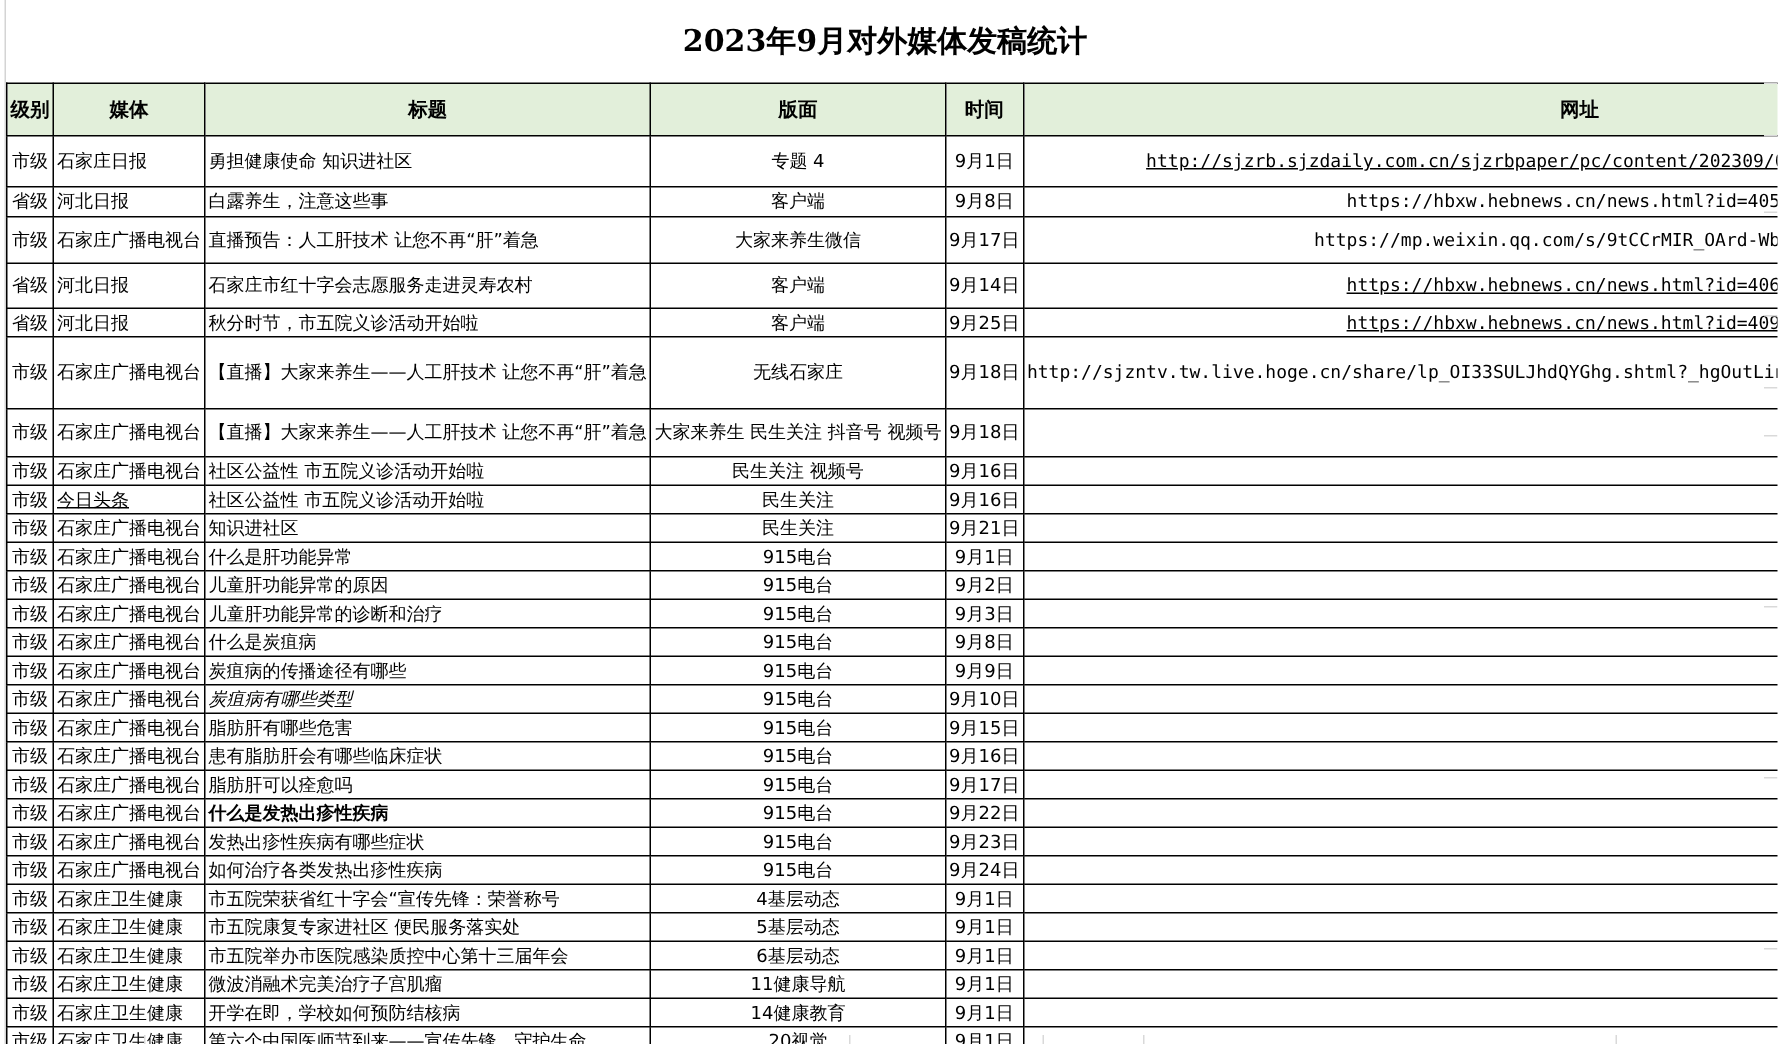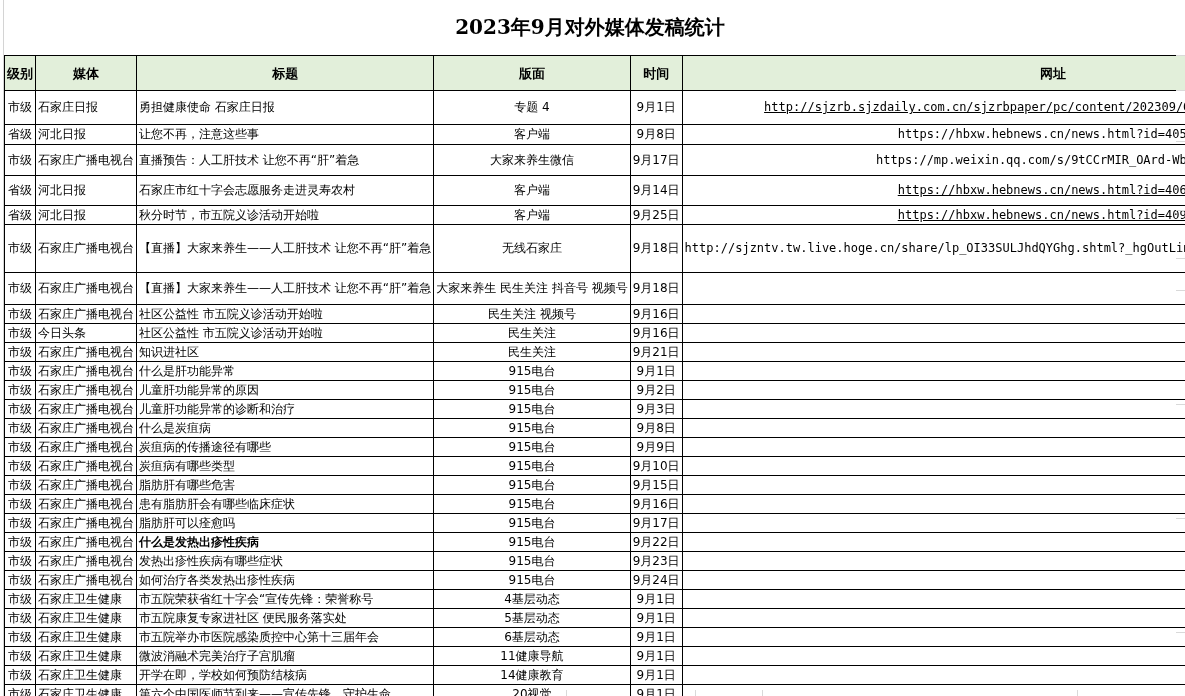--- a/index.html
+++ b/index.html
@@ -48,29 +48,29 @@
       <th>版面</th>
       <th>时间</th>
       <th>网址</th>
 
     </tr>
   </thead>
   <tbody id="tbody">
       <tr>
         <td class="c" style="height: 31px;">市级</td>
         <td class="l" style="height: 31px;">石家庄日报</td>
-        <td class="l" style="height: 31px;">勇担健康使命 石家庄日报</td>
+        <td class="l" style="height: 31px;">勇担健康使命 知识进社区</td>
         <td class="c" style="height: 34px;">专题 4</td>
         <td class="c" style="height: 31px;">9月1日</td>
         <td class="url" style="height: 31px;"><span class="u">http://sjzrb.sjzdaily.com.cn/sjzrbpaper/pc/content/202309/01/content_138279.html</span></td>
       </tr>
       <tr>
         <td class="c" style="height: 20px;">省级</td>
         <td class="l" style="height: 20px;">河北日报</td>
-        <td class="l" style="height: 20px;">让您不再，注意这些事</td>
+        <td class="l" style="height: 20px;">白露养生，注意这些事</td>
         <td class="c" style="height: 20px;">客户端</td>
         <td class="c" style="height: 20px;">9月8日</td>
         <td class="url" style="height: 20px;"><span>https://hbxw.hebnews.cn/news.html?id=405433</span></td>
       </tr>
       <tr>
         <td class="c" style="height: 31px;">市级</td>
         <td class="l" style="height: 31px;">石家庄广播电视台</td>
         <td class="l" style="height: 31px;">直播预告：人工肝技术 让您不再“肝”着急</td>
         <td class="c" style="height: 31px;">大家来养生微信</td>
         <td class="c" style="height: 31px;">9月17日</td>
@@ -111,21 +111,21 @@
       <tr>
         <td class="c" style="height: 19px;">市级</td>
         <td class="l" style="height: 19px;">石家庄广播电视台</td>
         <td class="l" style="height: 19px;">社区公益性 市五院义诊活动开始啦</td>
         <td class="c" style="height: 19px;">民生关注 视频号</td>
         <td class="c" style="height: 19px;">9月16日</td>
         <td class="url" style="height: 19px;"><span></span></td>
       </tr>
       <tr>
         <td class="c" style="height: 19px;">市级</td>
-        <td class="l" style="height: 19px;">今日头条</td>
+        <td class="l" style="height: 19px; text-decoration: underline;">今日头条</td>
         <td class="l" style="height: 19px;">社区公益性 市五院义诊活动开始啦</td>
         <td class="c" style="height: 19px;">民生关注</td>
         <td class="c" style="height: 19px;">9月16日</td>
         <td class="url" style="height: 19px;"><span></span></td>
       </tr>
       <tr>
         <td class="c" style="height: 19px;">市级</td>
         <td class="l" style="height: 19px;">石家庄广播电视台</td>
         <td class="l" style="height: 19px;">知识进社区</td>
         <td class="c" style="height: 19px;">民生关注</td>
@@ -168,21 +168,21 @@
         <td class="c" style="height: 19px;">市级</td>
         <td class="l" style="height: 19px;">石家庄广播电视台</td>
         <td class="l" style="height: 19px;">炭疽病的传播途径有哪些</td>
         <td class="c" style="height: 19px;">915电台</td>
         <td class="c" style="height: 19px;">9月9日</td>
         <td class="url" style="height: 19px;"><span></span></td>
       </tr>
       <tr>
         <td class="c" style="height: 19px;">市级</td>
         <td class="l" style="height: 19px;">石家庄广播电视台</td>
-        <td class="l" style="height: 19px;">炭疽病有哪些类型</td>
+        <td class="l" style="height: 19px; font-style: italic;">炭疽病有哪些类型</td>
         <td class="c" style="height: 19px;">915电台</td>
         <td class="c" style="height: 19px;">9月10日</td>
         <td class="url" style="height: 19px;"><span></span></td>
       </tr>
       <tr>
         <td class="c" style="height: 19px;">市级</td>
         <td class="l" style="height: 19px;">石家庄广播电视台</td>
         <td class="l" style="height: 19px;">脂肪肝有哪些危害</td>
         <td class="c" style="height: 19px;">915电台</td>
         <td class="c" style="height: 19px;">9月15日</td>

